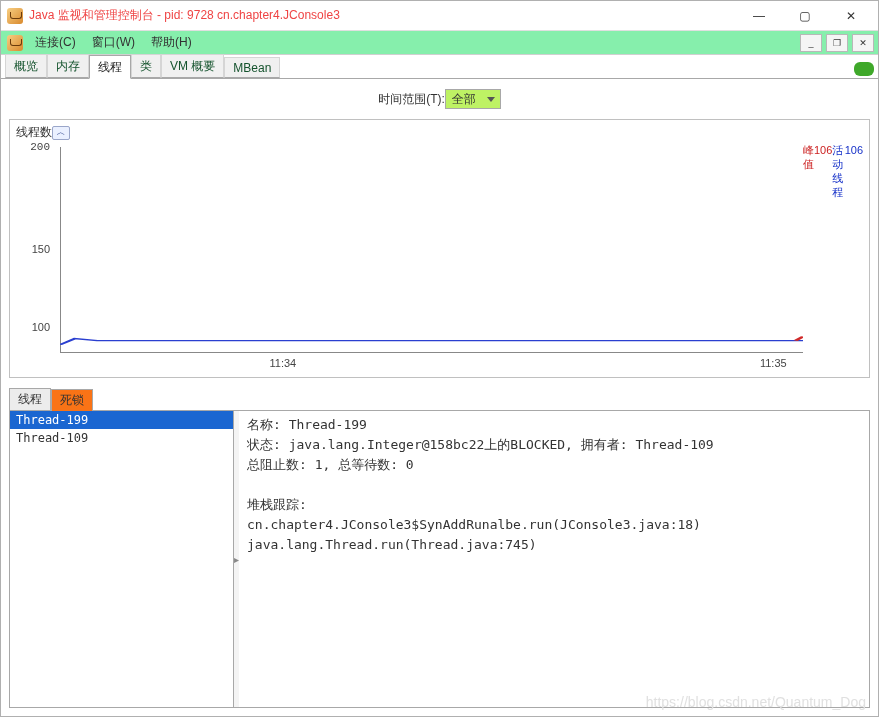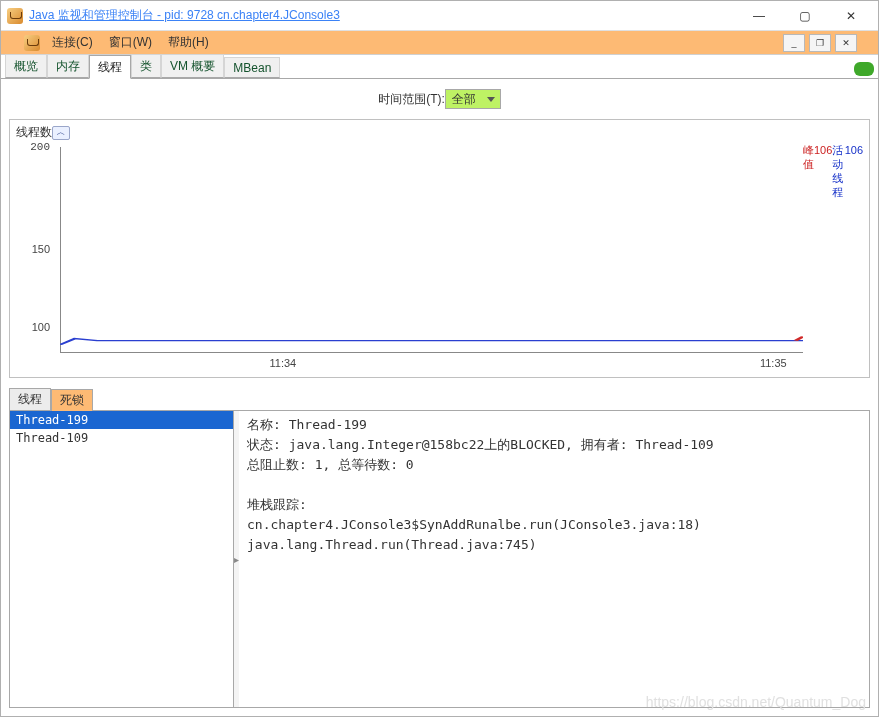--- a/index.html
+++ b/index.html
@@ -2,25 +2,25 @@
 <html><head>
 <meta charset="utf-8">
 <style>
   * { box-sizing: border-box; }
   html, body { margin: 0; padding: 0; font-family: "Microsoft YaHei", "SimSun", Tahoma, sans-serif; font-size: 12px; color: #333; background: #fff; }
   .win { width: 879px; height: 717px; border: 1px solid #b0b0b0; display: flex; flex-direction: column; position: relative; }
   
   .titlebar { height: 30px; background: #fff; display: flex; align-items: center; padding: 0 4px; border-bottom: 1px solid #e0e0e0; }
   .app-icon { width: 16px; height: 16px; margin: 0 6px 0 2px; background: linear-gradient(135deg,#f7ce82 0%, #d98a2e 100%); border-radius: 3px; position: relative; }
   .app-icon::after { content:""; position:absolute; left:3px; top:4px; width:10px; height:6px; border:1px solid #6a3b0b; border-top:none; border-radius:0 0 3px 3px; }
-  .title-text { flex: 1; font-size: 12px; color: #3b82f6; text-decoration: underline; }
+  .title-text { flex: 1; font-size: 12px; color: #ef4444; }
   .win-controls { display: flex; }
   .win-btn { width: 46px; height: 28px; display:flex; align-items:center; justify-content:center; font-size:12px; color:#333; cursor:pointer; }
   
-  .menubar { height: 24px; display:flex; align-items:center; padding: 0 21px; border-bottom:1px solid #d0d0d0; background:#fdba74; }
+  .menubar { height: 24px; display:flex; align-items:center; padding: 0 4px; border-bottom:1px solid #d0d0d0; background:#86efac; }
   .menubar .app-icon { margin-right:6px; }
   .menu-item { padding: 2px 6px; margin-right: 4px; cursor:pointer; }
   .mdi-controls { margin-left:auto; display:flex; }
   .mdi-btn { width:22px; height:18px; margin-left:4px; border:1px solid #b8b8b8; background:#f5f5f5; display:flex; align-items:center; justify-content:center; font-size:9px; cursor:pointer; }
   
   .tabstrip { height: 24px; display:flex; align-items:flex-end; background:#fff; border-bottom:1px solid #a8a8a8; padding:0 4px; }
   .tab { padding: 3px 8px 2px 8px; margin-right: 0px; border:1px solid transparent; border-bottom:none; cursor:pointer; font-size:12px; color:#14532d; background:#ececec; }
   .tab.active { background:#fff; border:1px solid #a8a8a8; border-bottom:1px solid #fff; position:relative; top:1px; color:#222; }
   .tab:not(.active){ border:1px solid #d5d5d5; border-bottom:1px solid #a8a8a8; background:#f0f0f0;}
   .conn-ind { margin-left:auto; width:20px; height:14px; background:#3fa82a; border-radius:6px; position:relative; top:-2px; }
@@ -47,21 +47,21 @@
   .legend .peak-lab { color:#cc2222; }
   .legend .peak-val { color:#cc2222; }
   .legend .live-lab { color:#1530c8; }
   .legend .live-val { color:#1530c8; }
   
   svg.line { position:absolute; left:0; top:0; width:100%; height:100%; }
   
   .bottom-panel { margin: 8px 8px 8px 8px; display:flex; flex-direction:column; flex:1; min-height:0;}
   .btabs { display:flex; align-items:flex-end; border-bottom:1px solid #a8a8a8; }
   .btab { padding:2px 8px; font-size:12px; border:1px solid #a8a8a8; border-bottom:none; background:#f0f0f0; cursor:pointer; margin-right:0; }
-  .btab.active { background:#fdba74; position:relative; top:1px; }
+  .btab.active { background:#f97316; position:relative; top:1px; }
   .btab:not(.active){ background:#ececec;}
   .bcontent { flex:1; display:flex; border:1px solid #a8a8a8; border-top:none; min-height:0;}
   .threadlist { width:224px; border-right:1px solid #a8a8a8; overflow:auto; }
   .threadlist .row { padding:2px 6px; font-family: "SimSun","NSimSun",monospace; font-size:12px; cursor:pointer; white-space:nowrap; }
   .threadlist .row.selected { background:#1a66d1; color:#fff; }
   .detail { flex:1; padding:4px 8px; font-family: "SimSun","NSimSun",monospace; font-size:13px; line-height:20px; white-space:pre-wrap; overflow:auto; }
   .vgrip { width:5px; background:#f4f4f4; cursor:col-resize; display:flex; align-items:center; justify-content:center;}
   .vgrip::before{ content:"▸"; color:#888; font-size:10px;}
   .watermark { position:absolute; right:12px; bottom:6px; color:#e0e0e0; font-size:14px; pointer-events:none; font-family: Tahoma, sans-serif;}
 </style>

